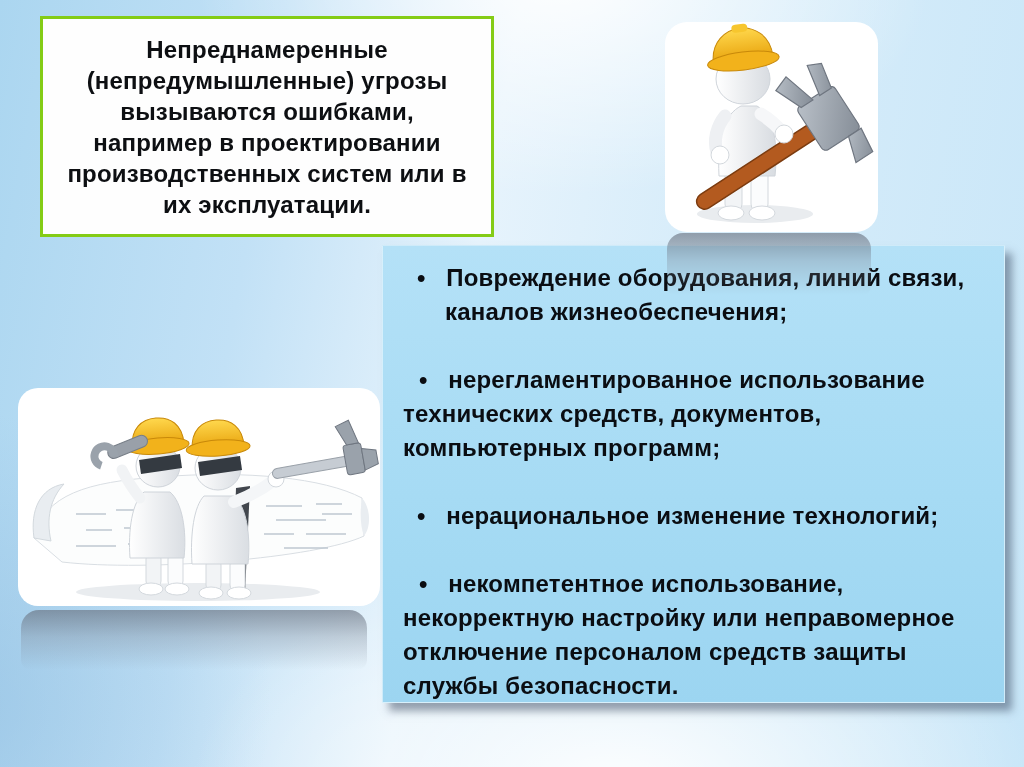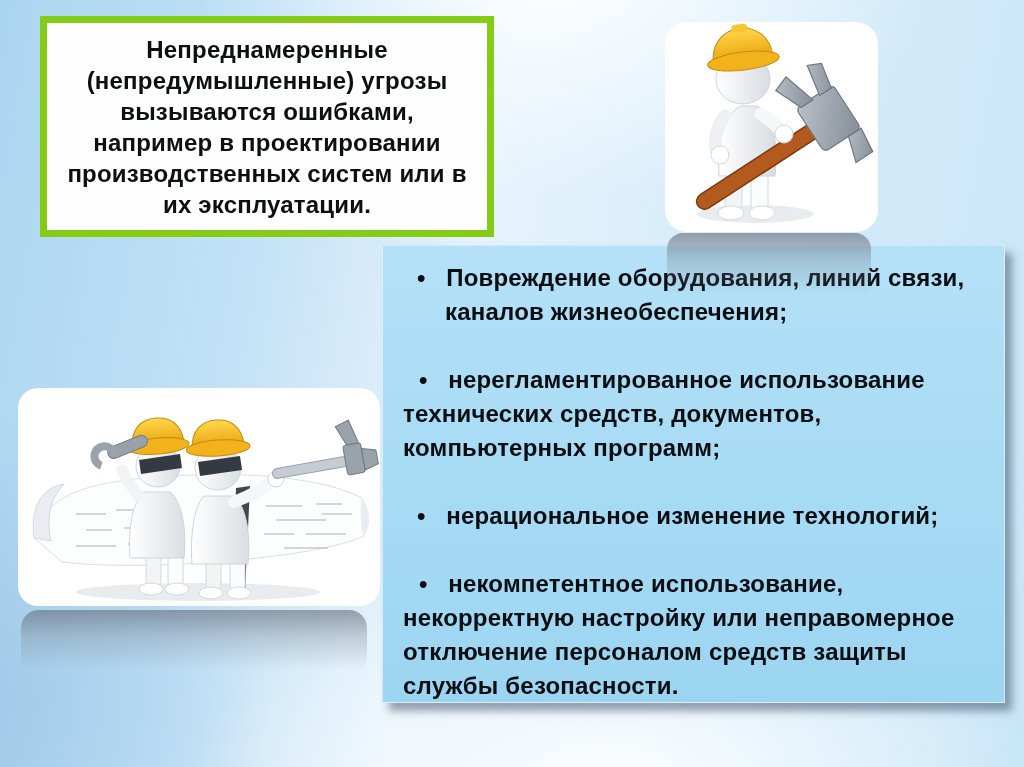--- a/index.html
+++ b/index.html
@@ -10,21 +10,21 @@
   .bg{
     position:absolute;inset:0;z-index:0;
     background:
       radial-gradient(55% 42% at 60% 103%, rgba(255,255,255,.95), rgba(255,255,255,0) 75%),
       radial-gradient(48% 38% at 55% -3%, rgba(255,255,255,.92), rgba(255,255,255,0) 75%),
       radial-gradient(45% 55% at -5% 92%, rgba(135,182,220,.5), rgba(135,182,220,0) 70%),
       linear-gradient(100deg,#abd6f0 0%,#c2e1f6 25%,#e6f3fc 45%,#d8edfa 62%,#c8e6f8 100%);
   }
   .definition-box{
     position:absolute;left:40px;top:16px;width:454px;height:221px;z-index:2;
-    background:#fefefe;border:7px solid #84cc16;box-sizing:border-box;
+    background:#fefefe;border:3px solid #84cc16;box-sizing:border-box;
     display:flex;align-items:center;justify-content:center;
   }
   .definition-text{
     white-space:pre-line;text-align:center;
     font-size:24px;line-height:31px;font-weight:bold;color:#0d0f12;
     letter-spacing:.2px;padding:0 8px;
   }
   .card{
     position:absolute;background:#fff;z-index:4;overflow:hidden;
   }

